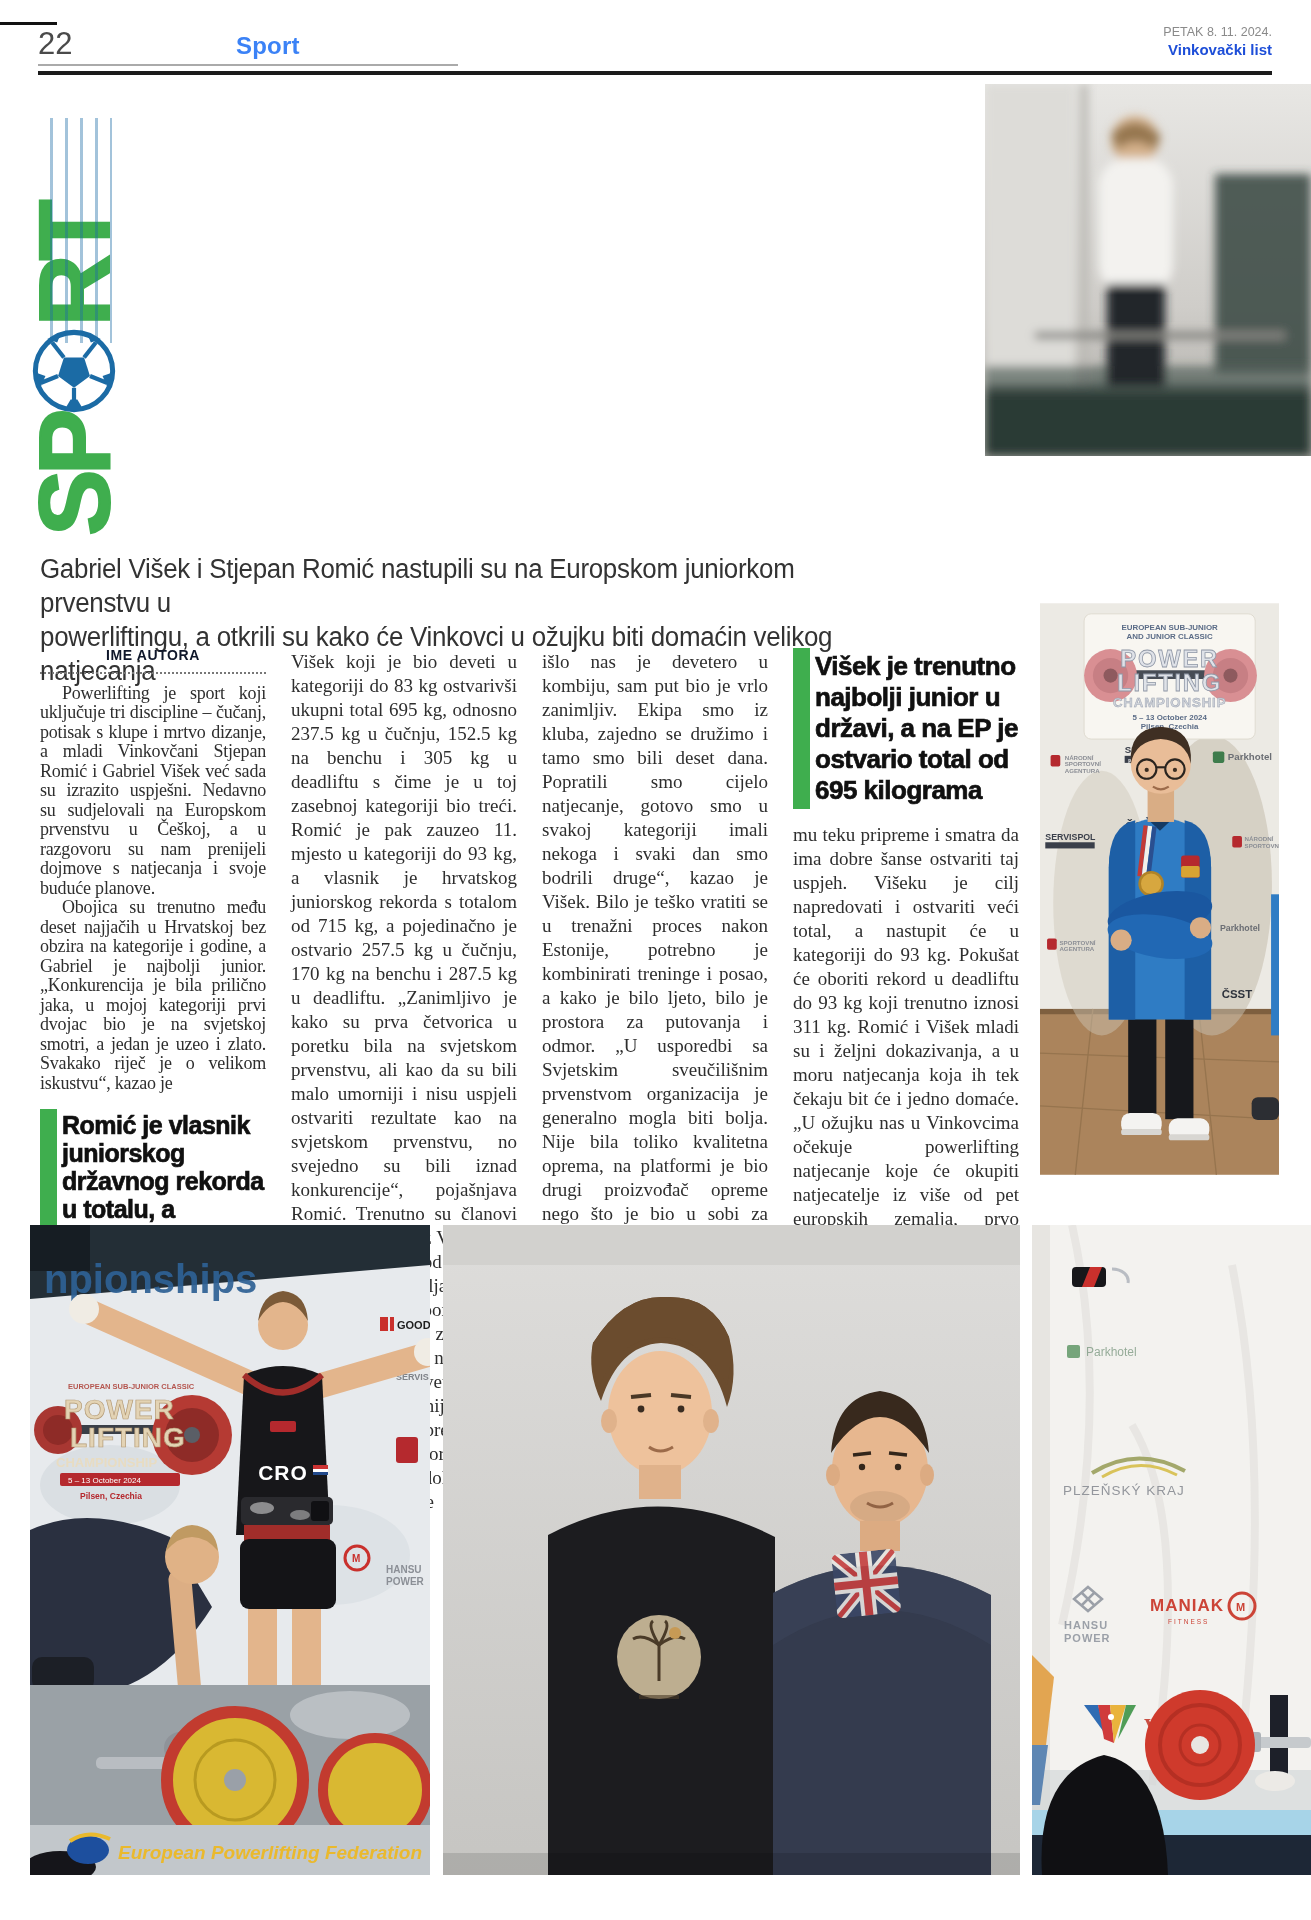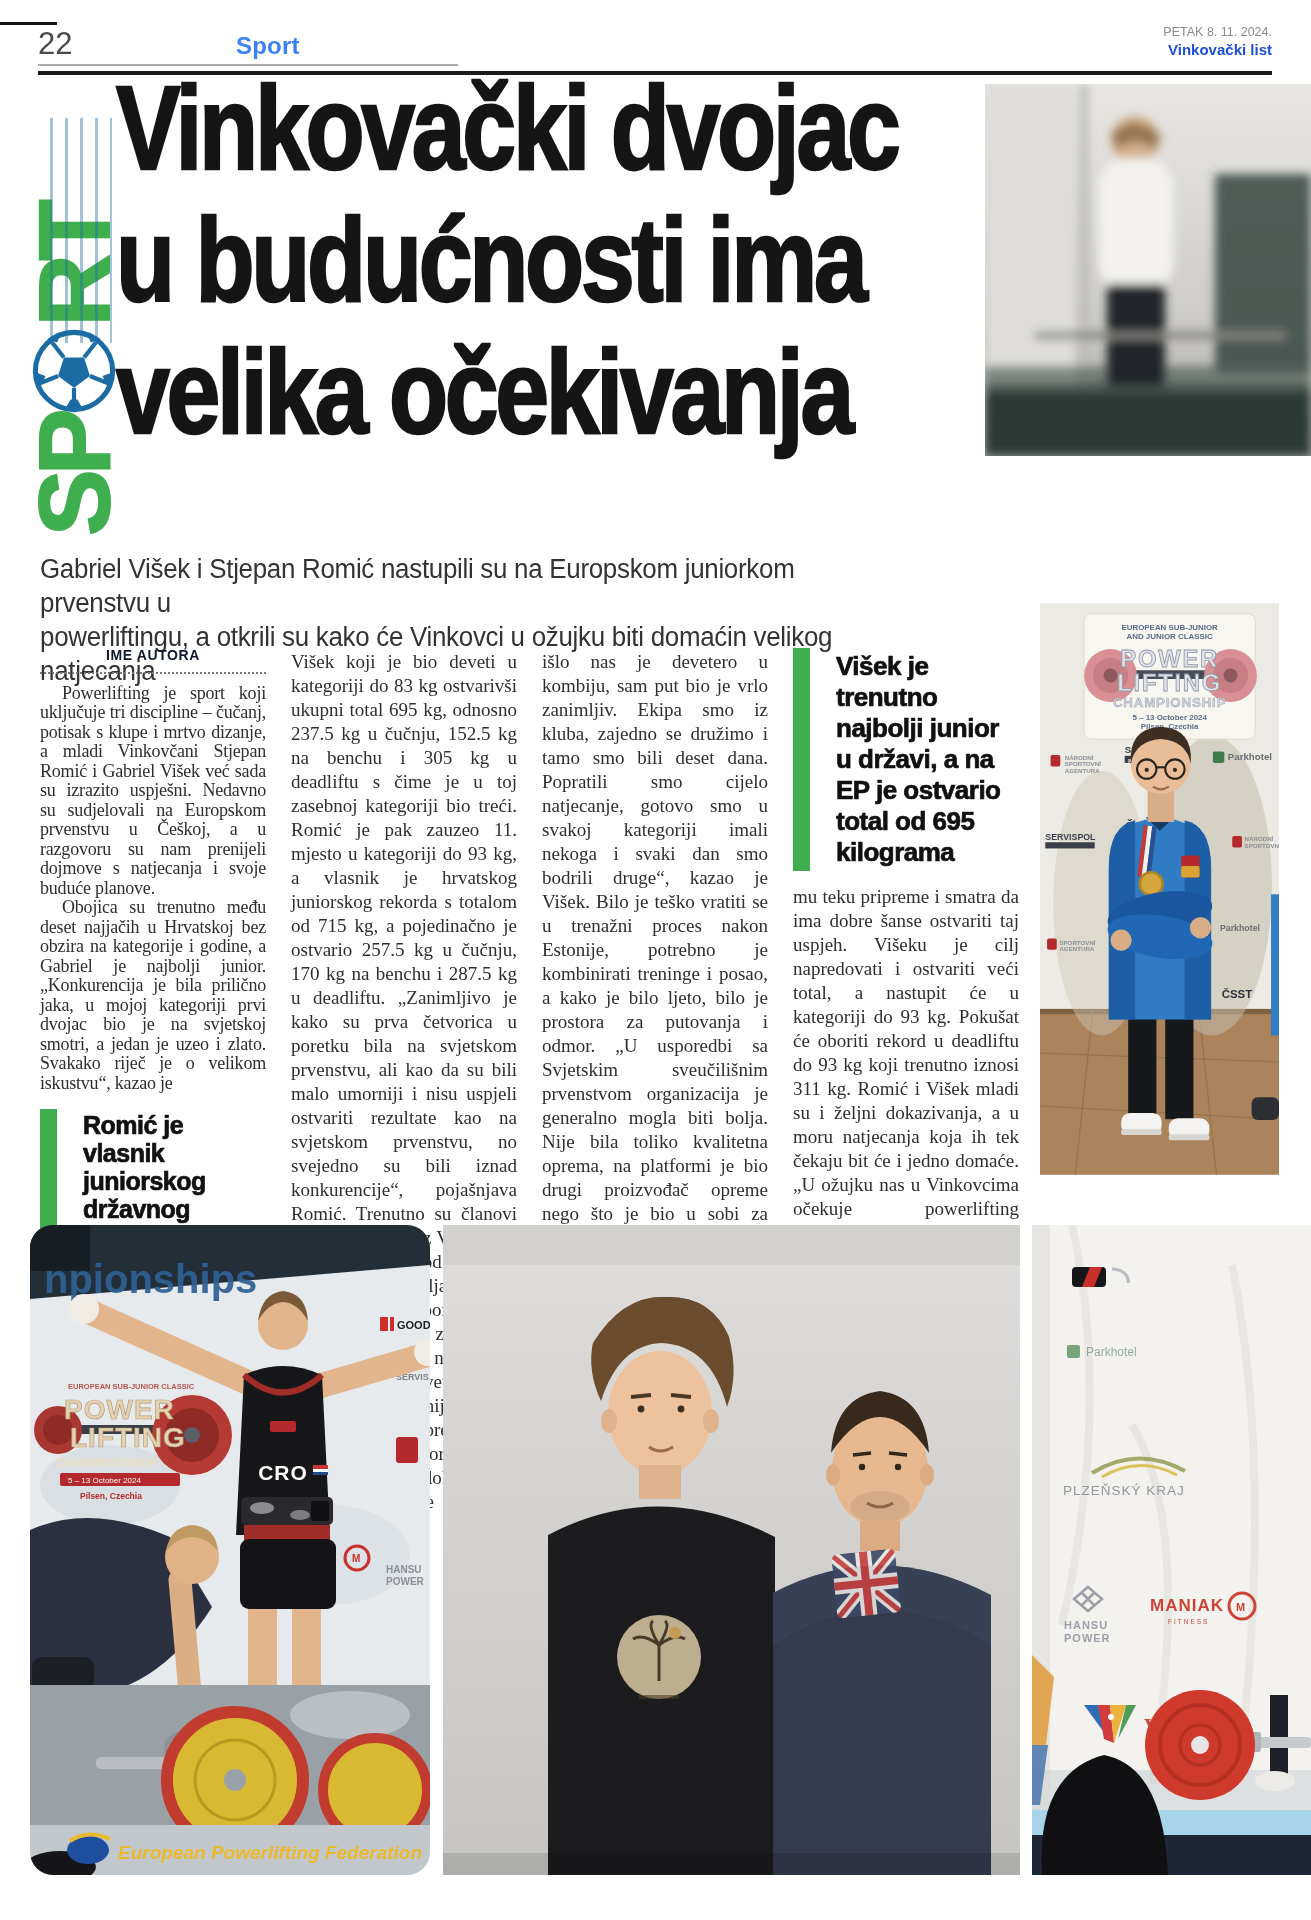--- a/index.html
+++ b/index.html
@@ -35,30 +35,30 @@
   .col p{margin:0;}
   .col p.indent{text-indent:22px;}
   #col1{left:40px;top:646px;font-size:18px;line-height:19.5px;letter-spacing:-.2px;}
   #col2{left:291px;top:650px;font-size:19px;line-height:24px;}
   #col3{left:542px;top:650px;font-size:19px;line-height:24px;}
   #col4{left:793px;top:648px;font-size:19px;line-height:24px;}
   .byline{font-family:"Liberation Sans",sans-serif;font-weight:bold;font-size:14px;
       letter-spacing:.6px;color:#0f172a;text-align:center;}
   .byline-rule{border-top:2px dotted #777;margin:6px 0 10px 0;height:0;}
   .quote{font-family:"Liberation Sans",sans-serif;font-weight:bold;color:#101010;
-      text-align:left;border-left:17px solid #3fae4e;padding-left:26px;
+      text-align:left;border-left:17px solid #3fae4e;padding-left:5px;
       letter-spacing:-.5px;-webkit-text-stroke:.7px #101010;}
   .quote1{margin-top:16px;font-size:25px;line-height:28px;padding-top:2px;padding-bottom:2px;}
   .quote2{margin-bottom:14px;font-size:26px;line-height:31px;padding-top:3px;padding-bottom:3px;}
   
   .photo{position:absolute;overflow:hidden;}
   .photo svg{display:block;width:100%;height:100%;}
   #photo-gym{left:985px;top:84px;width:326px;height:372px;}
   #photo-medal{left:1040px;top:565px;width:239px;height:648px;}
-  #photo-lifter{left:30px;top:1225px;width:400px;height:650px;border-radius:23px;}
+  #photo-lifter{left:30px;top:1225px;width:400px;height:650px;}
   #photo-duo{left:443px;top:1225px;width:577px;height:650px;}
   #photo-banner{left:1032px;top:1225px;width:279px;height:650px;}
 </style>
 </head>
 <body>
 
 <div class="page">
 
   <div class="top-mark"></div>
   <div class="page-num">22</div>
@@ -83,25 +83,20 @@
           <g fill="#1b6ba5">
             <path d="M40,6 L60,6 L54,16 L46,16 Z"></path>
             <path d="M90,30 L95,48 L84,44 Z"></path>
             <path d="M82,88 L66,94 L70,84 Z"></path>
             <path d="M18,88 L34,94 L30,84 Z"></path>
             <path d="M10,30 L5,48 L16,44 Z"></path>
           </g>
         </svg></span><span>RT</span></div>
   <div class="streaks"></div>
 
-  <div class="headline">
-    <div class="hl">Vinkovački dvojac</div>
-    <div class="hl">u budućnosti ima</div>
-    <div class="hl">velika očekivanja</div>
-  </div>
 
   <div class="photo" id="photo-gym">
     <svg viewBox="0 0 326 372">
       <defs>
         <linearGradient id="gymbg" x1="0" y1="0" x2="0" y2="1">
           <stop offset="0" stop-color="#e8e7e4"></stop>
             <stop offset=".6" stop-color="#cfcdc9"></stop>
             <stop offset="1" stop-color="#a9a7a2"></stop>
         </linearGradient>
         <filter id="gblur">

